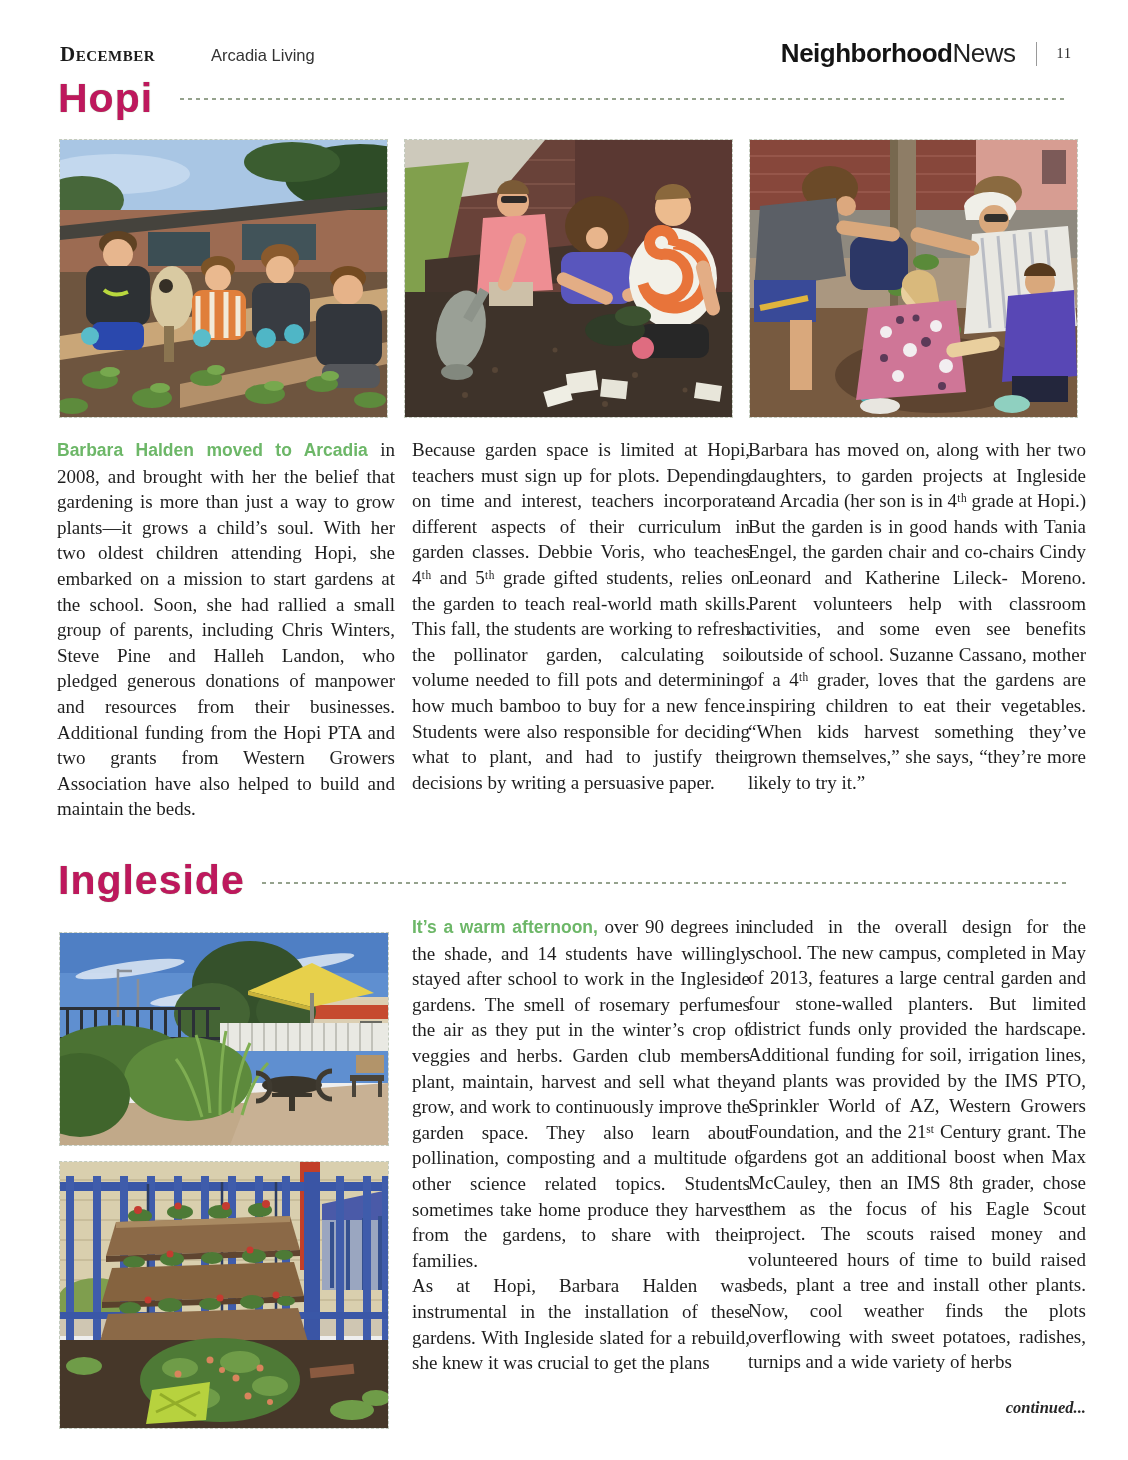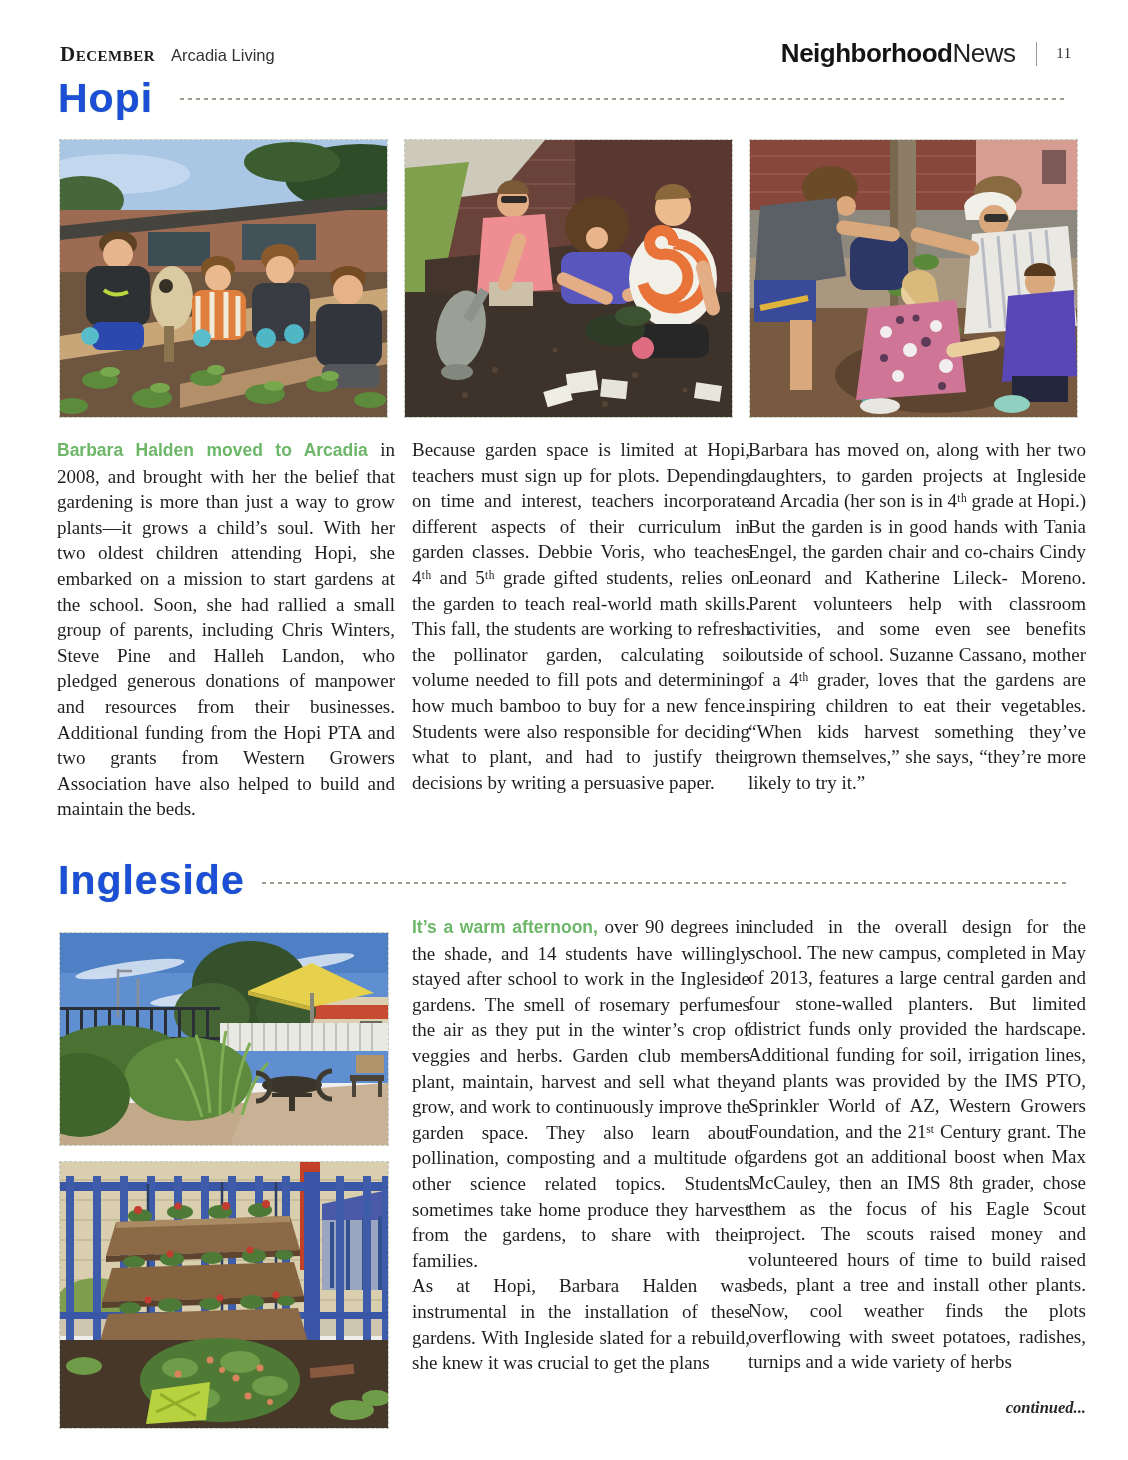--- a/index.html
+++ b/index.html
@@ -7,34 +7,34 @@
     position:relative; width:1128px; height:1460px; background:#ffffff;
     overflow:hidden;
     font-family:"Liberation Serif","DejaVu Serif",serif;
   }
   
   .header-left { position:absolute; left:60px; top:42px; display:flex; align-items:baseline; gap:16px; }
   .month {
     font-family:"Liberation Serif","DejaVu Serif",serif;
     font-variant:small-caps; font-weight:700; font-size:21px; letter-spacing:.5px; color:#1b1b1b;
   }
-  .pub { font-family:"Liberation Sans","DejaVu Sans",sans-serif; font-size:16.5px; color:#333; }
+  .pub { font-family:"Liberation Sans","DejaVu Sans",sans-serif; font-size:16.5px; color:#333;margin-left:40px; }
   .header-right { position:absolute; right:56px; top:38px; display:flex; align-items:center; gap:20px; }
   .brand { font-family:"Liberation Sans","DejaVu Sans",sans-serif; font-size:26px; color:#141414; letter-spacing:-.5px; }
   .brand-bold { font-weight:800; }
   .brand-light { font-weight:400; color:#222; }
   .pagedivider { width:1px; height:24px; background:#9a9a9a; }
   .pagenum { font-size:14px; color:#1b1b1b; letter-spacing:1px; }
 
   
   .sec-title {
     position:absolute; margin:0;
     font-family:"Liberation Sans","DejaVu Sans",sans-serif;
     font-weight:800; font-size:41px; line-height:1; letter-spacing:1px;
-    color:#1d4ed8;
+    color:#be185d;
     text-shadow:0 0 1px #79b171;
   }
   .t-hopi { left:58px; top:78px; }
   .t-ingleside { left:58px; top:860px; }
   .rule {
     position:absolute; height:2px;
     background-image:repeating-linear-gradient(90deg,#95a28d 0 4px,transparent 4px 8px);
   }
   .rule-hopi { left:180px; right:60px; top:98px; }
   .rule-ingleside { left:262px; right:60px; top:882px; }

